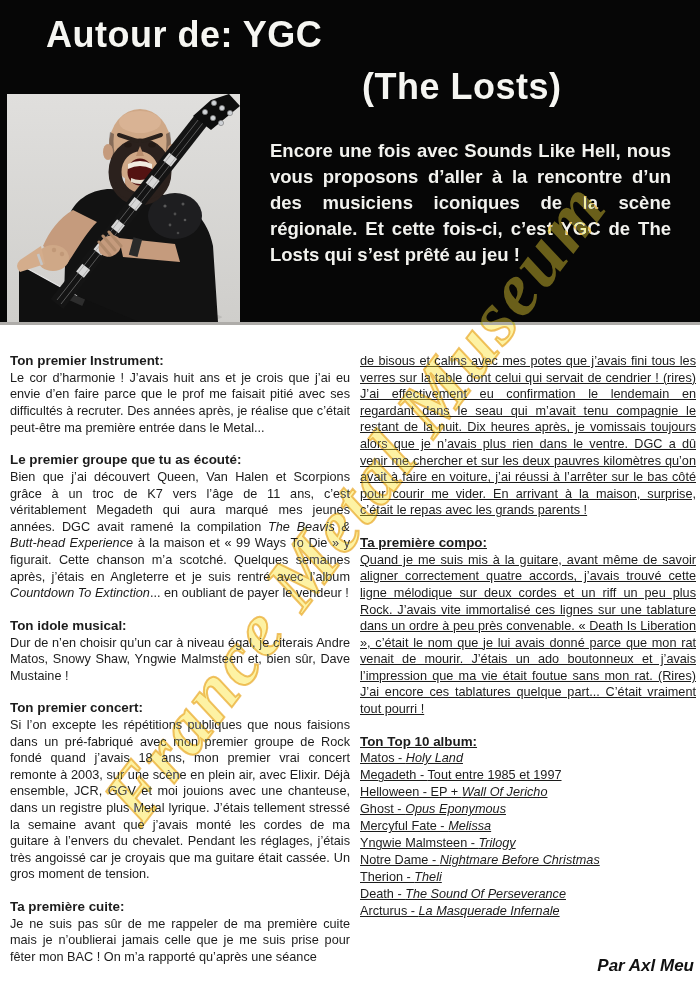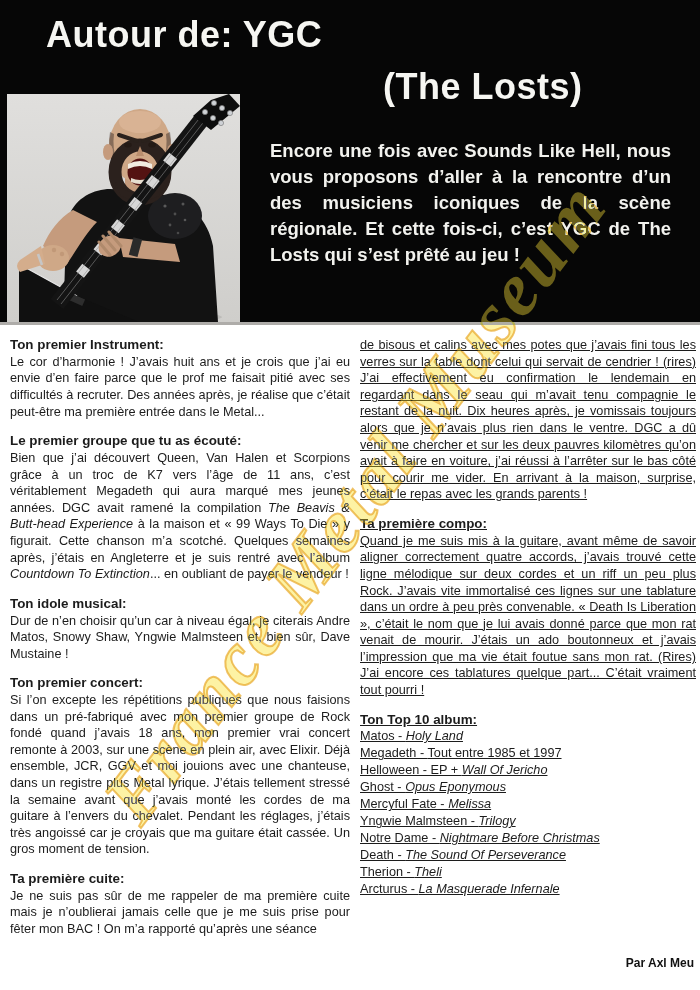--- a/index.html
+++ b/index.html
@@ -2,40 +2,40 @@
 <html><head>
 <meta charset="utf-8">
 <style>
   html,body{margin:0;padding:0;}
   body{background:#4a4a4a;font-family:"Liberation Sans","DejaVu Sans",sans-serif;}
   .page{position:relative;width:700px;height:990px;background:#ffffff;overflow:hidden;margin:0 auto;}
 
   
   .hero{position:absolute;left:0;top:0;width:700px;height:322px;background:#060606;border-bottom:3px solid #aeaca9;}
   .title{position:absolute;left:46px;top:14px;font-size:36px;font-weight:700;letter-spacing:.5px;color:#f6f6f2;white-space:nowrap;}
-  .subtitle{position:absolute;left:383px;top:66px;font-size:36px;font-weight:700;letter-spacing:.5px;color:#f6f6f2;white-space:nowrap;}
+  .subtitle{position:absolute;left:362px;top:66px;font-size:36px;font-weight:700;letter-spacing:.5px;color:#f6f6f2;white-space:nowrap;}
   .intro{position:absolute;left:270px;top:138px;width:401px;font-size:18.5px;line-height:26px;font-weight:700;color:#f2f2ee;text-align:justify;}
 
   
   .photo{position:absolute;left:7px;top:94px;width:233px;height:228px;}
   .photo svg{display:block;}
 
   
   .col{position:absolute;top:337px;color:#1c1c1c;}
   #col-left{left:10px;width:340px;}
   #col-right{left:360px;width:336px;text-decoration:underline;}
-  .section{margin:0 0 13px 0;}
+  .section{margin:16px 0 13px 0;}
   .shead{font-weight:700;font-size:13.4px;line-height:16.8px;}
   .p{margin:0;text-align:justify;font-size:12.7px;line-height:16.6px;}
   .albums{font-size:12.7px;line-height:17px;}
   .alb{white-space:nowrap;}
   .it{font-style:italic;}
 
   
-  .byline{position:absolute;right:6px;top:956px;font-size:12px;font-weight:700;color:#111;}
+  .byline{position:absolute;right:6px;top:956px;font-size:17px;font-weight:700;color:#111;font-style:italic;}
 
   
   .wm{position:absolute;left:-95px;top:458px;width:900px;text-align:center;
       font-family:"Liberation Serif","DejaVu Serif",serif;font-weight:700;font-style:italic;
       font-size:76px;letter-spacing:3px;white-space:nowrap;
       transform:rotate(-53deg);pointer-events:none;z-index:9;}
   .wm-light{color:#fdf2a4;-webkit-text-stroke:2px rgba(232,168,42,.7);mix-blend-mode:darken;}
   .wm-dark{color:#6a5f1a;mix-blend-mode:lighten;}
 </style>
 </head>
@@ -159,22 +159,22 @@
       <div class="section">
         <div class="shead">Ton Top 10 album:</div>
         <div class="albums">
           <div class="alb"><span>Matos - </span><span class="it">Holy Land</span></div>
           <div class="alb"><span>Megadeth - </span><span>Tout entre 1985 et 1997</span></div>
           <div class="alb"><span>Helloween - EP + </span><span class="it">Wall Of Jericho</span></div>
           <div class="alb"><span>Ghost - </span><span class="it">Opus Eponymous</span></div>
           <div class="alb"><span>Mercyful Fate - </span><span class="it">Melissa</span></div>
           <div class="alb"><span>Yngwie Malmsteen - </span><span class="it">Trilogy</span></div>
           <div class="alb"><span>Notre Dame - </span><span class="it">Nightmare Before Christmas</span></div>
+          <div class="alb"><span>Therion - </span><span class="it">Theli</span></div>
           <div class="alb"><span>Death - </span><span class="it">The Sound Of Perseverance</span></div>
-          <div class="alb"><span>Therion - </span><span class="it">Theli</span></div>
           <div class="alb"><span>Arcturus - </span><span class="it">La Masquerade Infernale</span></div>
         </div>
       </div>
     </div>
 
   <div class="byline">Par Axl Meu</div>
 
   <div class="wm wm-light">France Metal Museum</div>
   <div class="wm wm-dark">France Metal Museum</div>
 

